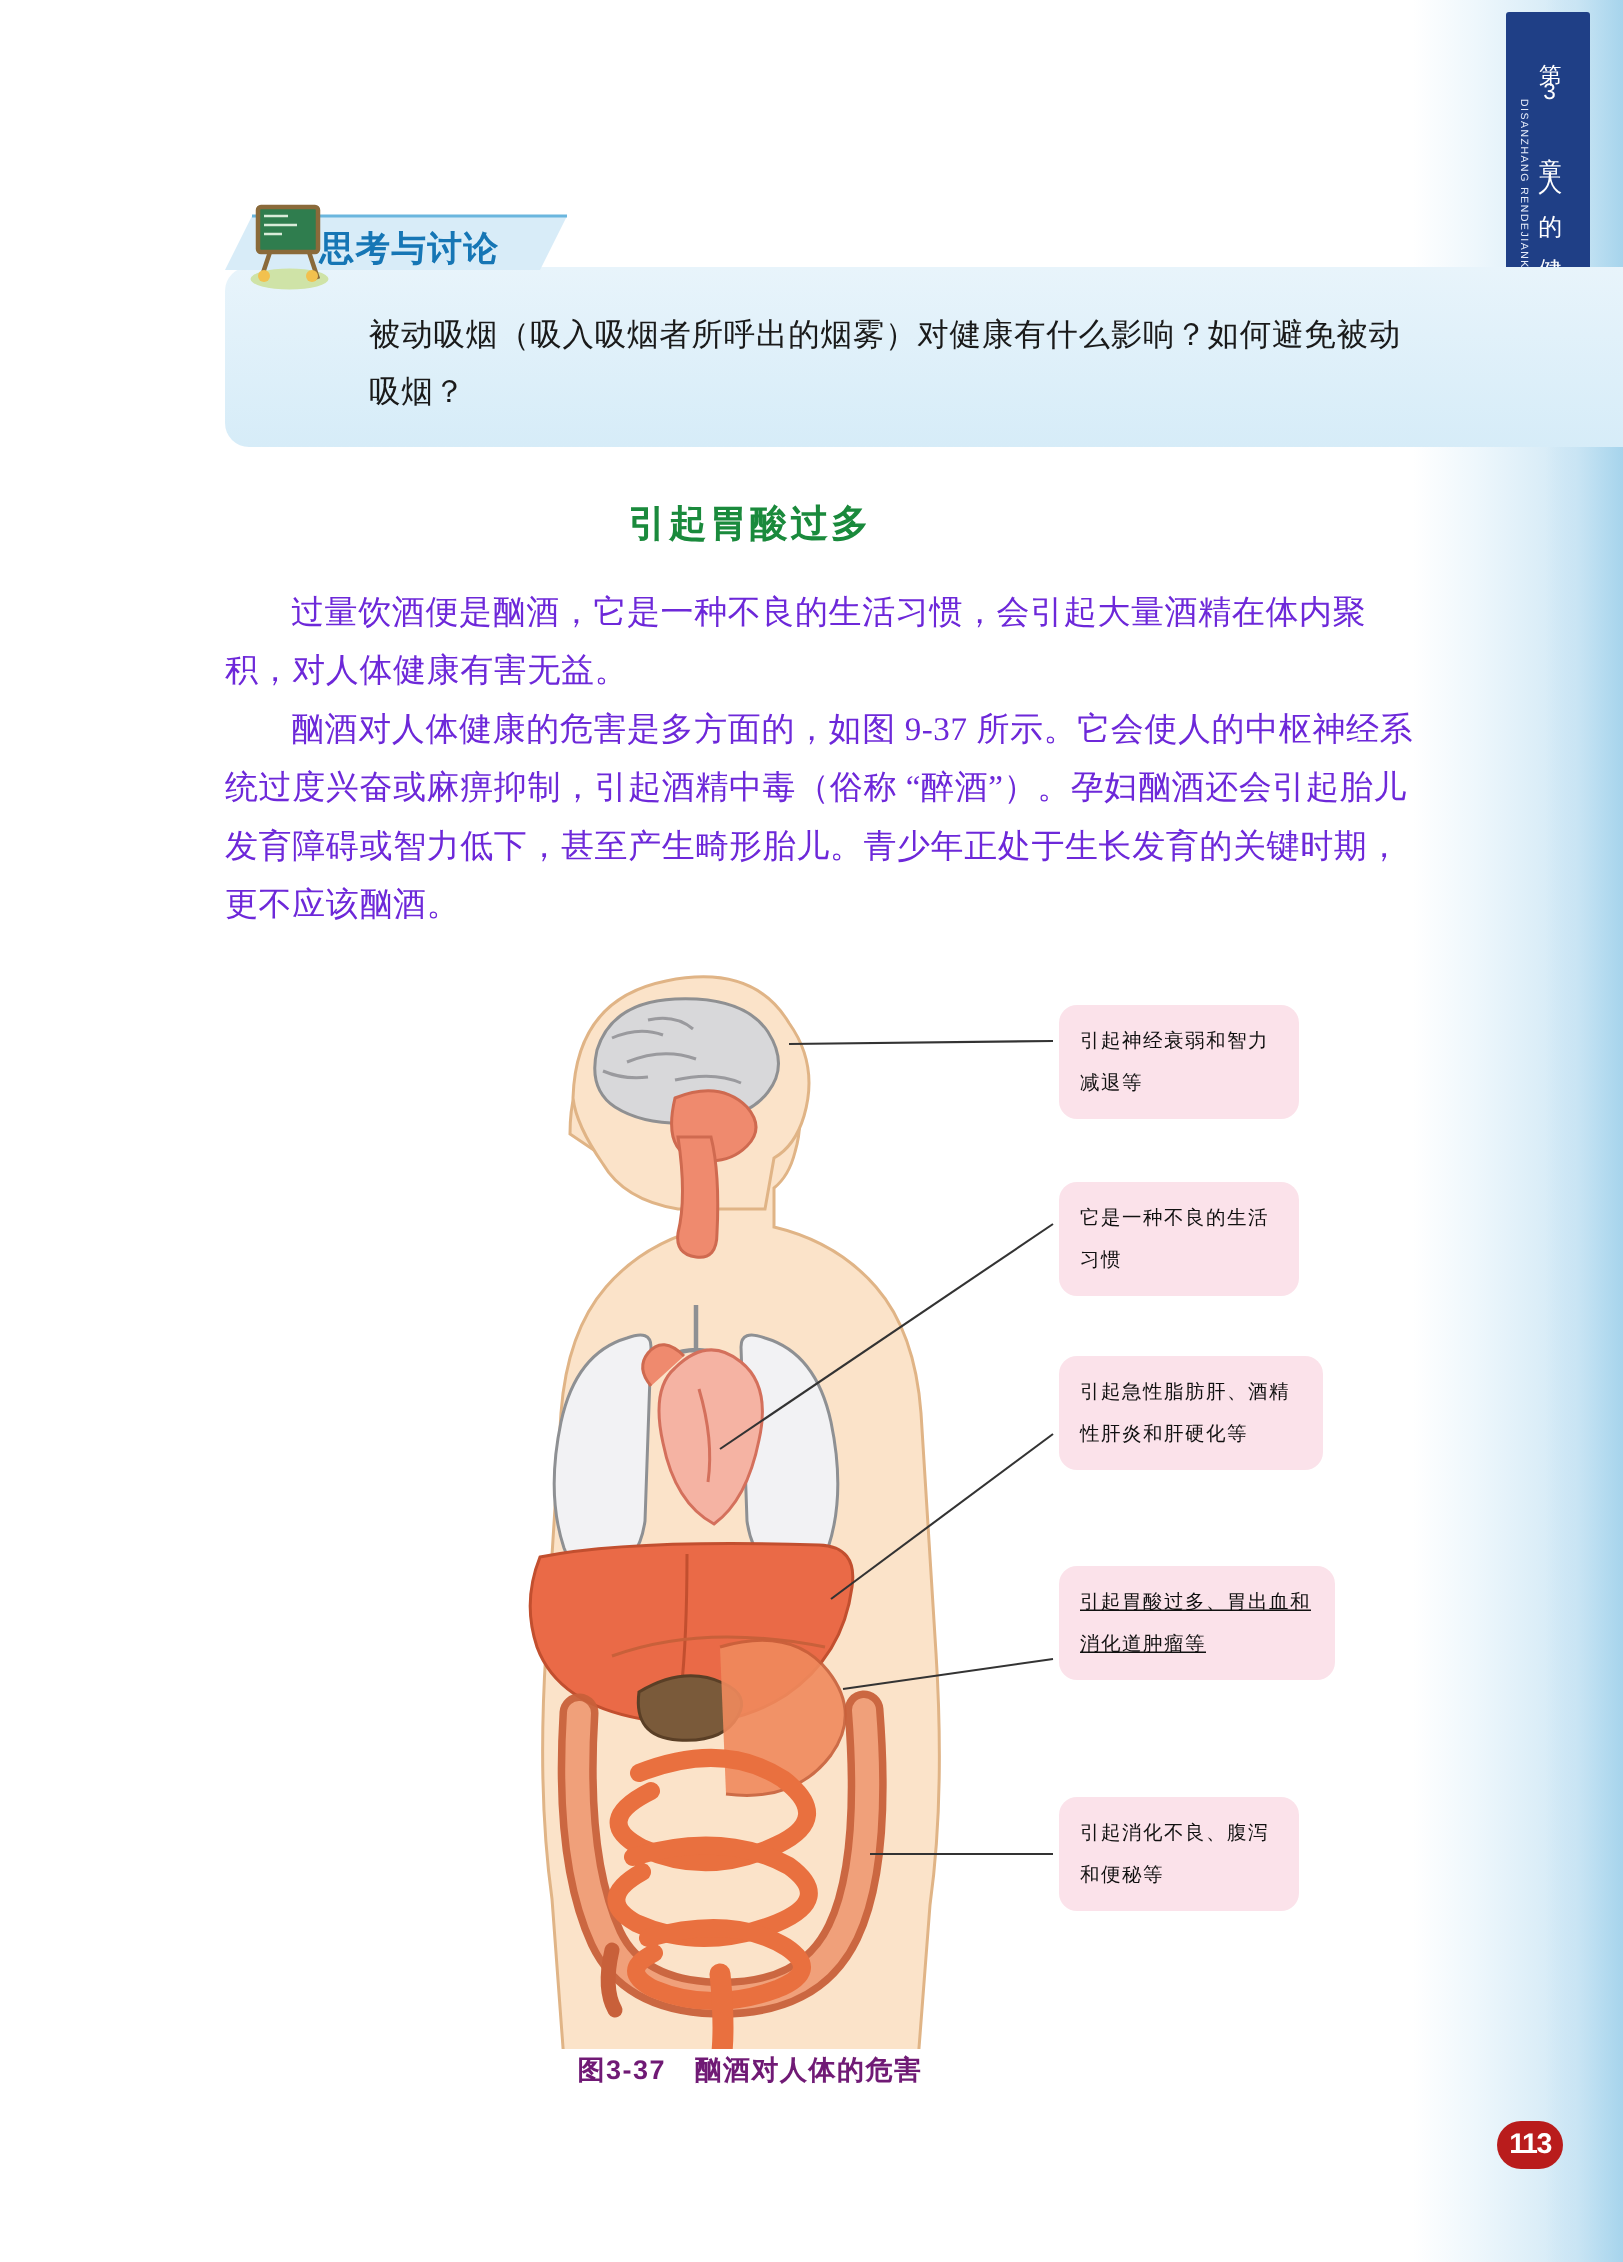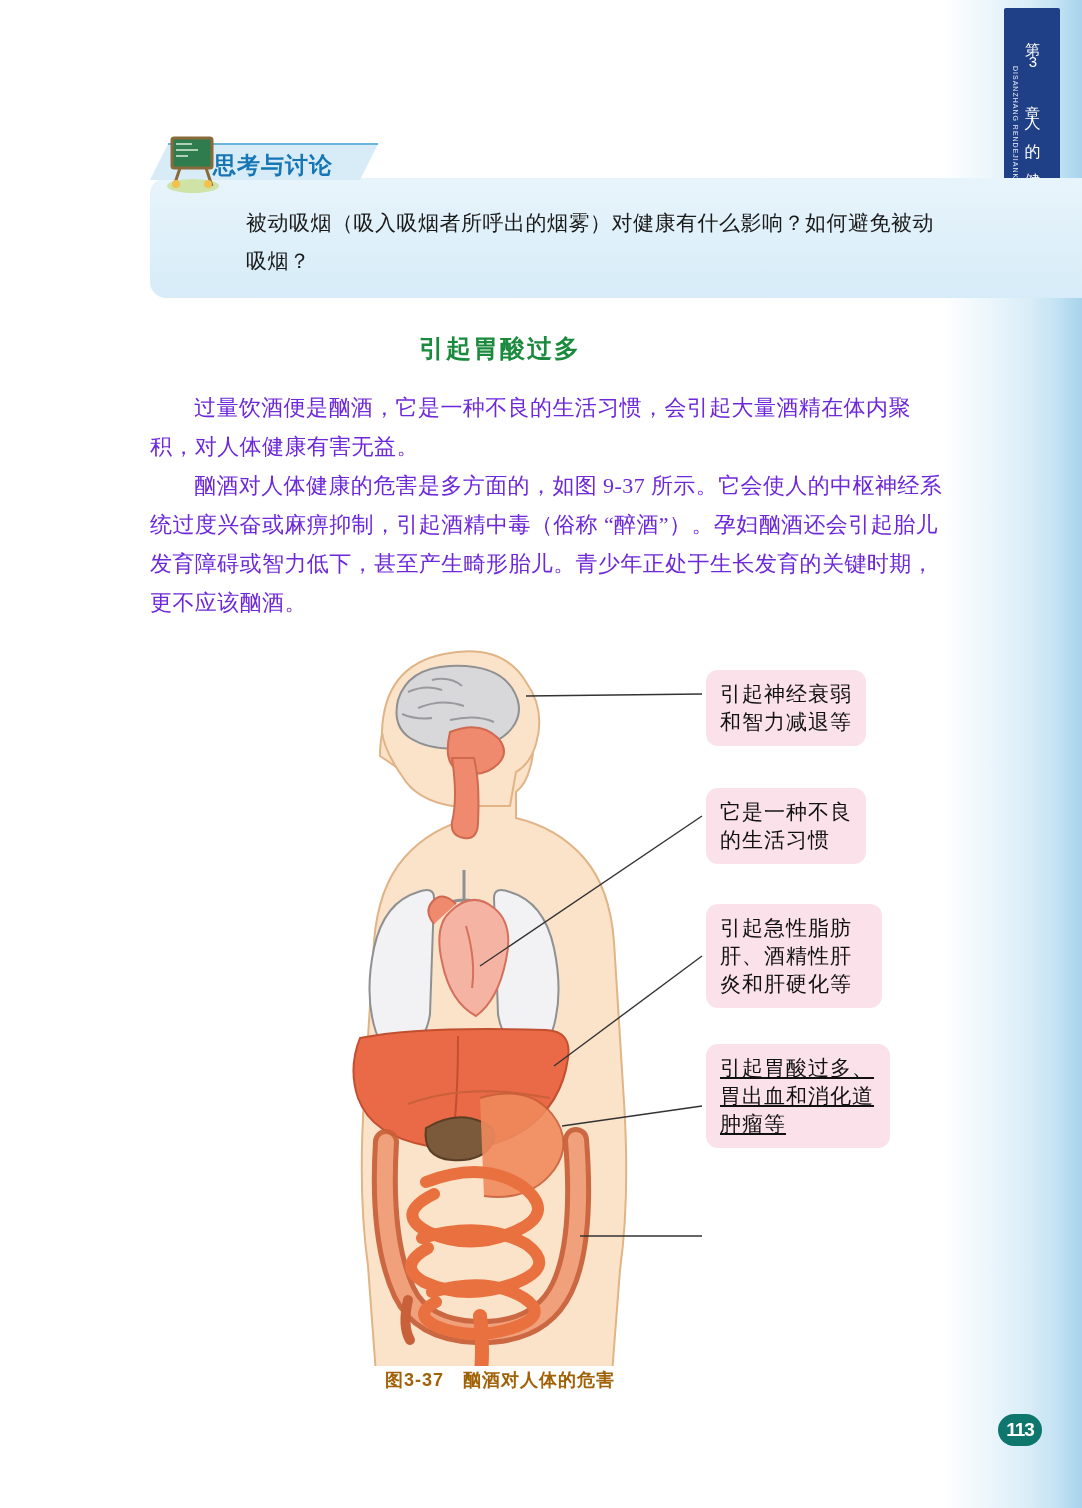--- a/index.html
+++ b/index.html
@@ -90,41 +90,41 @@
   .body p{margin:0;text-indent:2em;}
   
   .figure{
     position:absolute;left:150px;top:636px;width:800px;height:730px;
   }
   .callout{
     position:absolute;
     background:#fbe2ea;
     border-radius:12px;
     color:#111;
-    font-size:21px;
+    font-size:13px;
     line-height:28px;
     padding:10px 14px;
     letter-spacing:1px;
     box-sizing:border-box;
   }
   .c1{left:556px;top:34px;width:160px;}
   .c2{left:556px;top:152px;width:160px;}
   .c3{left:556px;top:268px;width:176px;}
   .c4{left:556px;top:408px;width:184px;text-decoration:underline;}
   .c5{left:556px;top:562px;width:160px;}
   .fig-caption{
     position:absolute;left:0;top:1368px;width:1000px;text-align:center;
-    font-size:18px;color:#a16207;font-weight:bold;
+    font-size:18px;color:#701a75;font-weight:bold;
     font-family:"Liberation Sans", sans-serif;
     letter-spacing:1px;
   }
   .page-num{
     position:absolute;right:40px;bottom:62px;
     width:44px;height:32px;border-radius:16px;
-    background:#0f766e;color:#fff;
+    background:#b91c1c;color:#fff;
     font-family:"Liberation Sans", sans-serif;
     font-size:19px;font-weight:bold;
     display:flex;align-items:center;justify-content:center;
     letter-spacing:-1px;
   }
 </style>
 </head>
 <body>
 
 <div class="page">
@@ -237,18 +237,19 @@
       <line x1="330" y1="330" x2="552" y2="180" stroke="#333" stroke-width="1.4"></line>
       <line x1="404" y1="430" x2="552" y2="320" stroke="#333" stroke-width="1.4"></line>
       <line x1="412" y1="490" x2="552" y2="470" stroke="#333" stroke-width="1.4"></line>
       <line x1="430" y1="600" x2="552" y2="600" stroke="#333" stroke-width="1.4"></line>
     </svg>
 
     <div class="callout c1">引起神经衰弱和智力减退等</div>
     <div class="callout c2">它是一种不良的生活习惯</div>
     <div class="callout c3">引起急性脂肪肝、酒精性肝炎和肝硬化等</div>
     <div class="callout c4">引起胃酸过多、胃出血和消化道肿瘤等</div>
+    <div class="callout c5">引起消化不良、腹泻和便秘等</div>
   </div>
 
   <div class="fig-caption">图3-37　酗酒对人体的危害</div>
 
   <div class="page-num">113</div>
 </div>
 
 </body></html>

